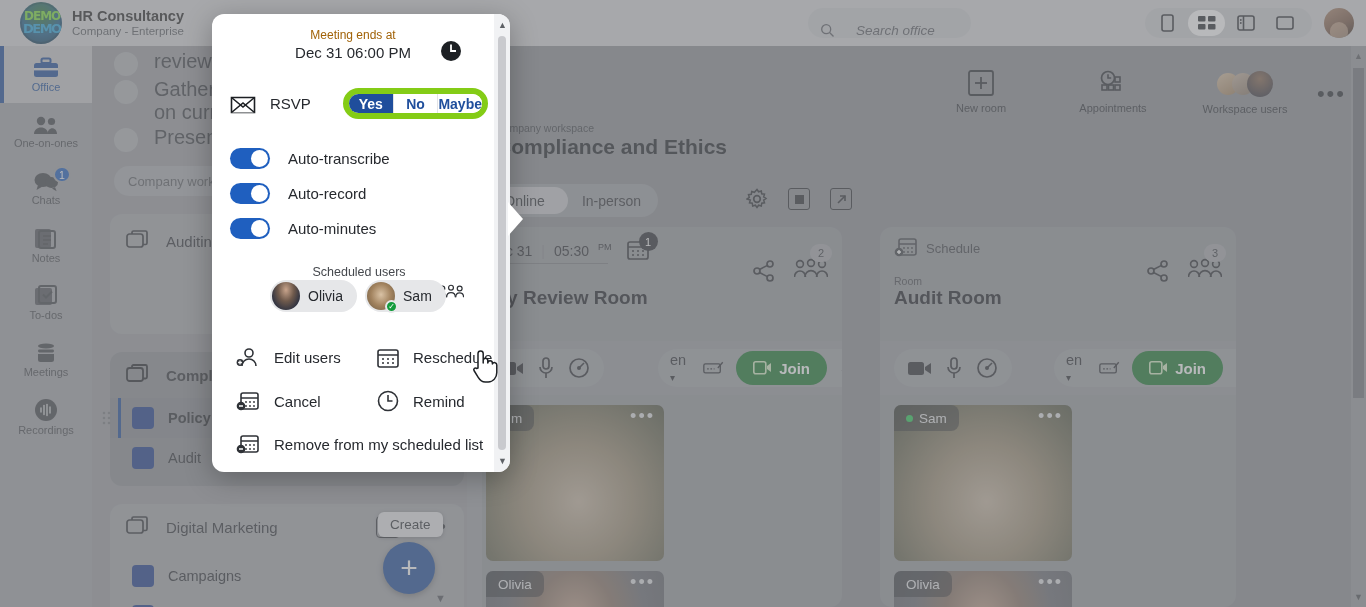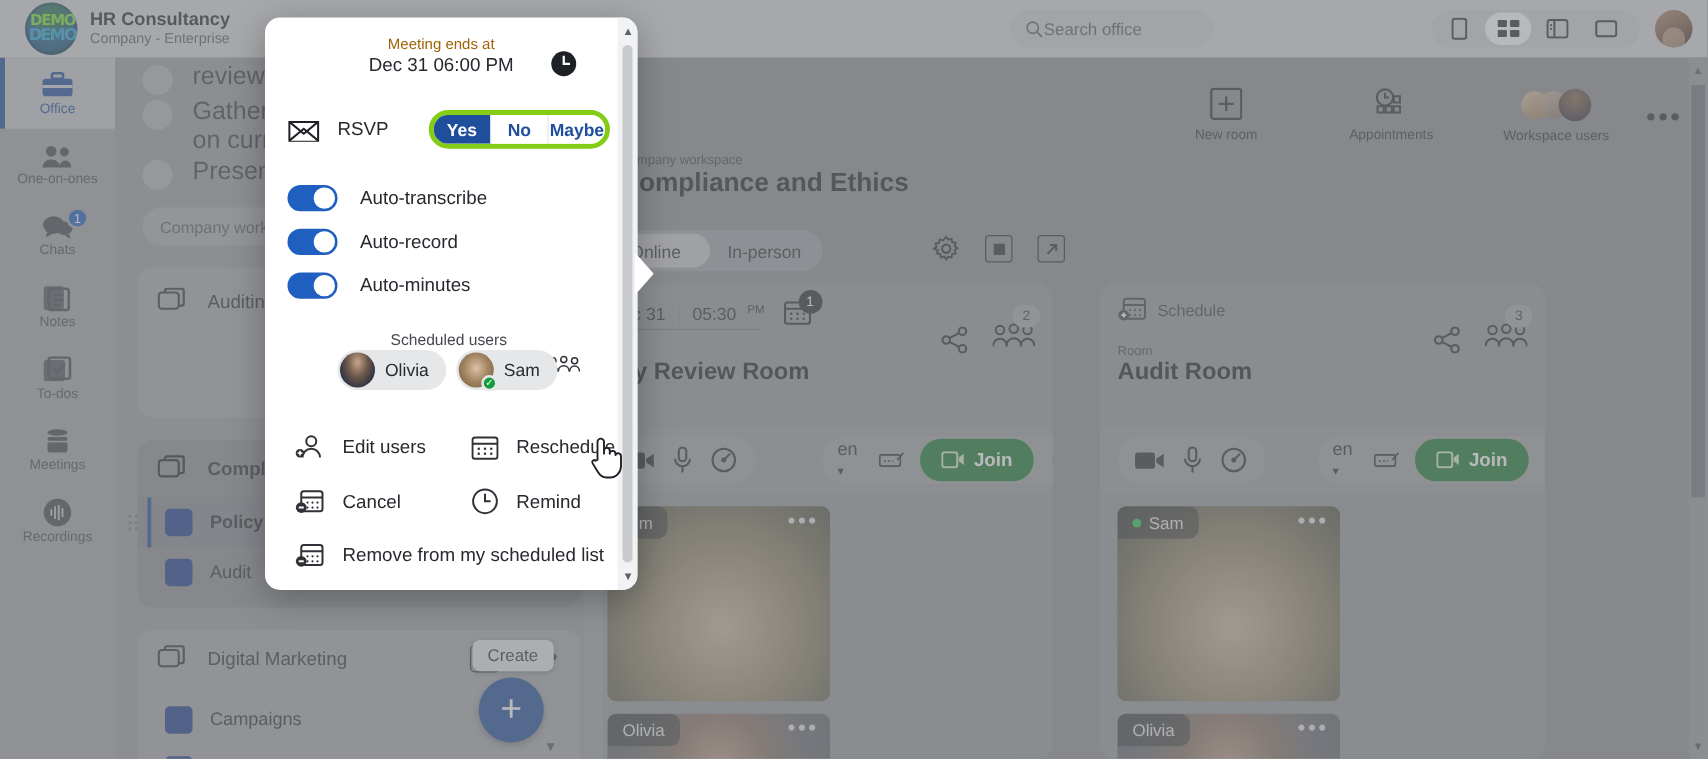--- a/index.html
+++ b/index.html
@@ -27,21 +27,21 @@
     box-shadow: inset 0 0 0 2px rgba(0,0,0,.15);
   }
   .logo .l1 { position:absolute; left:4px; top:7px; font-size:12px; font-weight:bold; color:#7ee23c;
               letter-spacing:-1px; font-family:"DejaVu Sans", sans-serif; }
   .logo .l2 { position:absolute; left:3px; top:19px; font-size:13px; font-weight:bold; color:#2aa8e0;
               letter-spacing:-1.5px; font-family:"DejaVu Sans", sans-serif; }
   .brandtext .t1 { font-size:14.5px; font-weight:bold; color:#2b2b2b; line-height:16px; }
   .brandtext .t2 { font-size:11.5px; color:#5b5e63; line-height:15px; }
   .searchwrap {
     position:absolute; left:808px; top:8px; width:163px; height:30px;
-    background:#cfd0d3; border-radius:16px; display:flex; align-items:center; gap:0; padding:0 12px;
+    background:#cfd0d3; border-radius:16px; display:flex; align-items:flex-end; gap:21px; padding:0 12px;font-style:italic;
   }
   .searchwrap span.lbl { font-size:13.5px; color:#5d6066; }
 
   .viewbtns {
     position:absolute; left:1145px; top:8px; height:30px; width:167px;
     background:#cfd0d3; border-radius:16px; display:flex; align-items:center; gap:2px; padding:0 4px;
   }
   .vbtn { width:37px; height:26px; border-radius:13px; display:flex; align-items:center; justify-content:center; }
   .vbtn.active { background:#fff; }
   .avatar-top {
@@ -222,21 +222,21 @@
   }
   .m-endtime { position:absolute; left:0; right:16px; top:14px; text-align:center; }
   .m-end-lbl { font-size:12px; color:#a16207; line-height:14px; }
   .m-end-val { font-size:15px; color:#26292e; line-height:22px; }
   .m-clock { position:absolute; left:228px; top:26px; }
 
   .rsvp { position:absolute; left:18px; top:74px; right:22px; display:flex; align-items:center; gap:14px; }
   .rsvp .lbl { font-size:15px; color:#26292e; }
   .rsvp-group {
     margin-left:auto; display:flex; height:31px; border-radius:16px; overflow:hidden;
-    border:4px solid #84cc16; width:145px;
+    border:6px solid #84cc16; width:145px;
   }
   .rsvp-b { flex:1; display:flex; align-items:center; justify-content:center;
             font-size:14px; color:#1f4e9c; font-weight:bold; background:#fff; border-right:1px solid #e2e3e6; }
   .rsvp-b:last-child{ border-right:none; }
   .rsvp-b.active { background:#1f4e9c; color:#fff; }
 
   .toggles { position:absolute; left:18px; top:134px; display:flex; flex-direction:column; gap:14px; }
   .tg-row { display:flex; align-items:center; gap:18px; }
   .tg { width:40px; height:21px; border-radius:11px; background:#1f5fbf; position:relative; }
   .tg::after{ content:""; position:absolute; right:2px; top:2px; width:17px; height:17px; border-radius:50%; background:#fff;}

